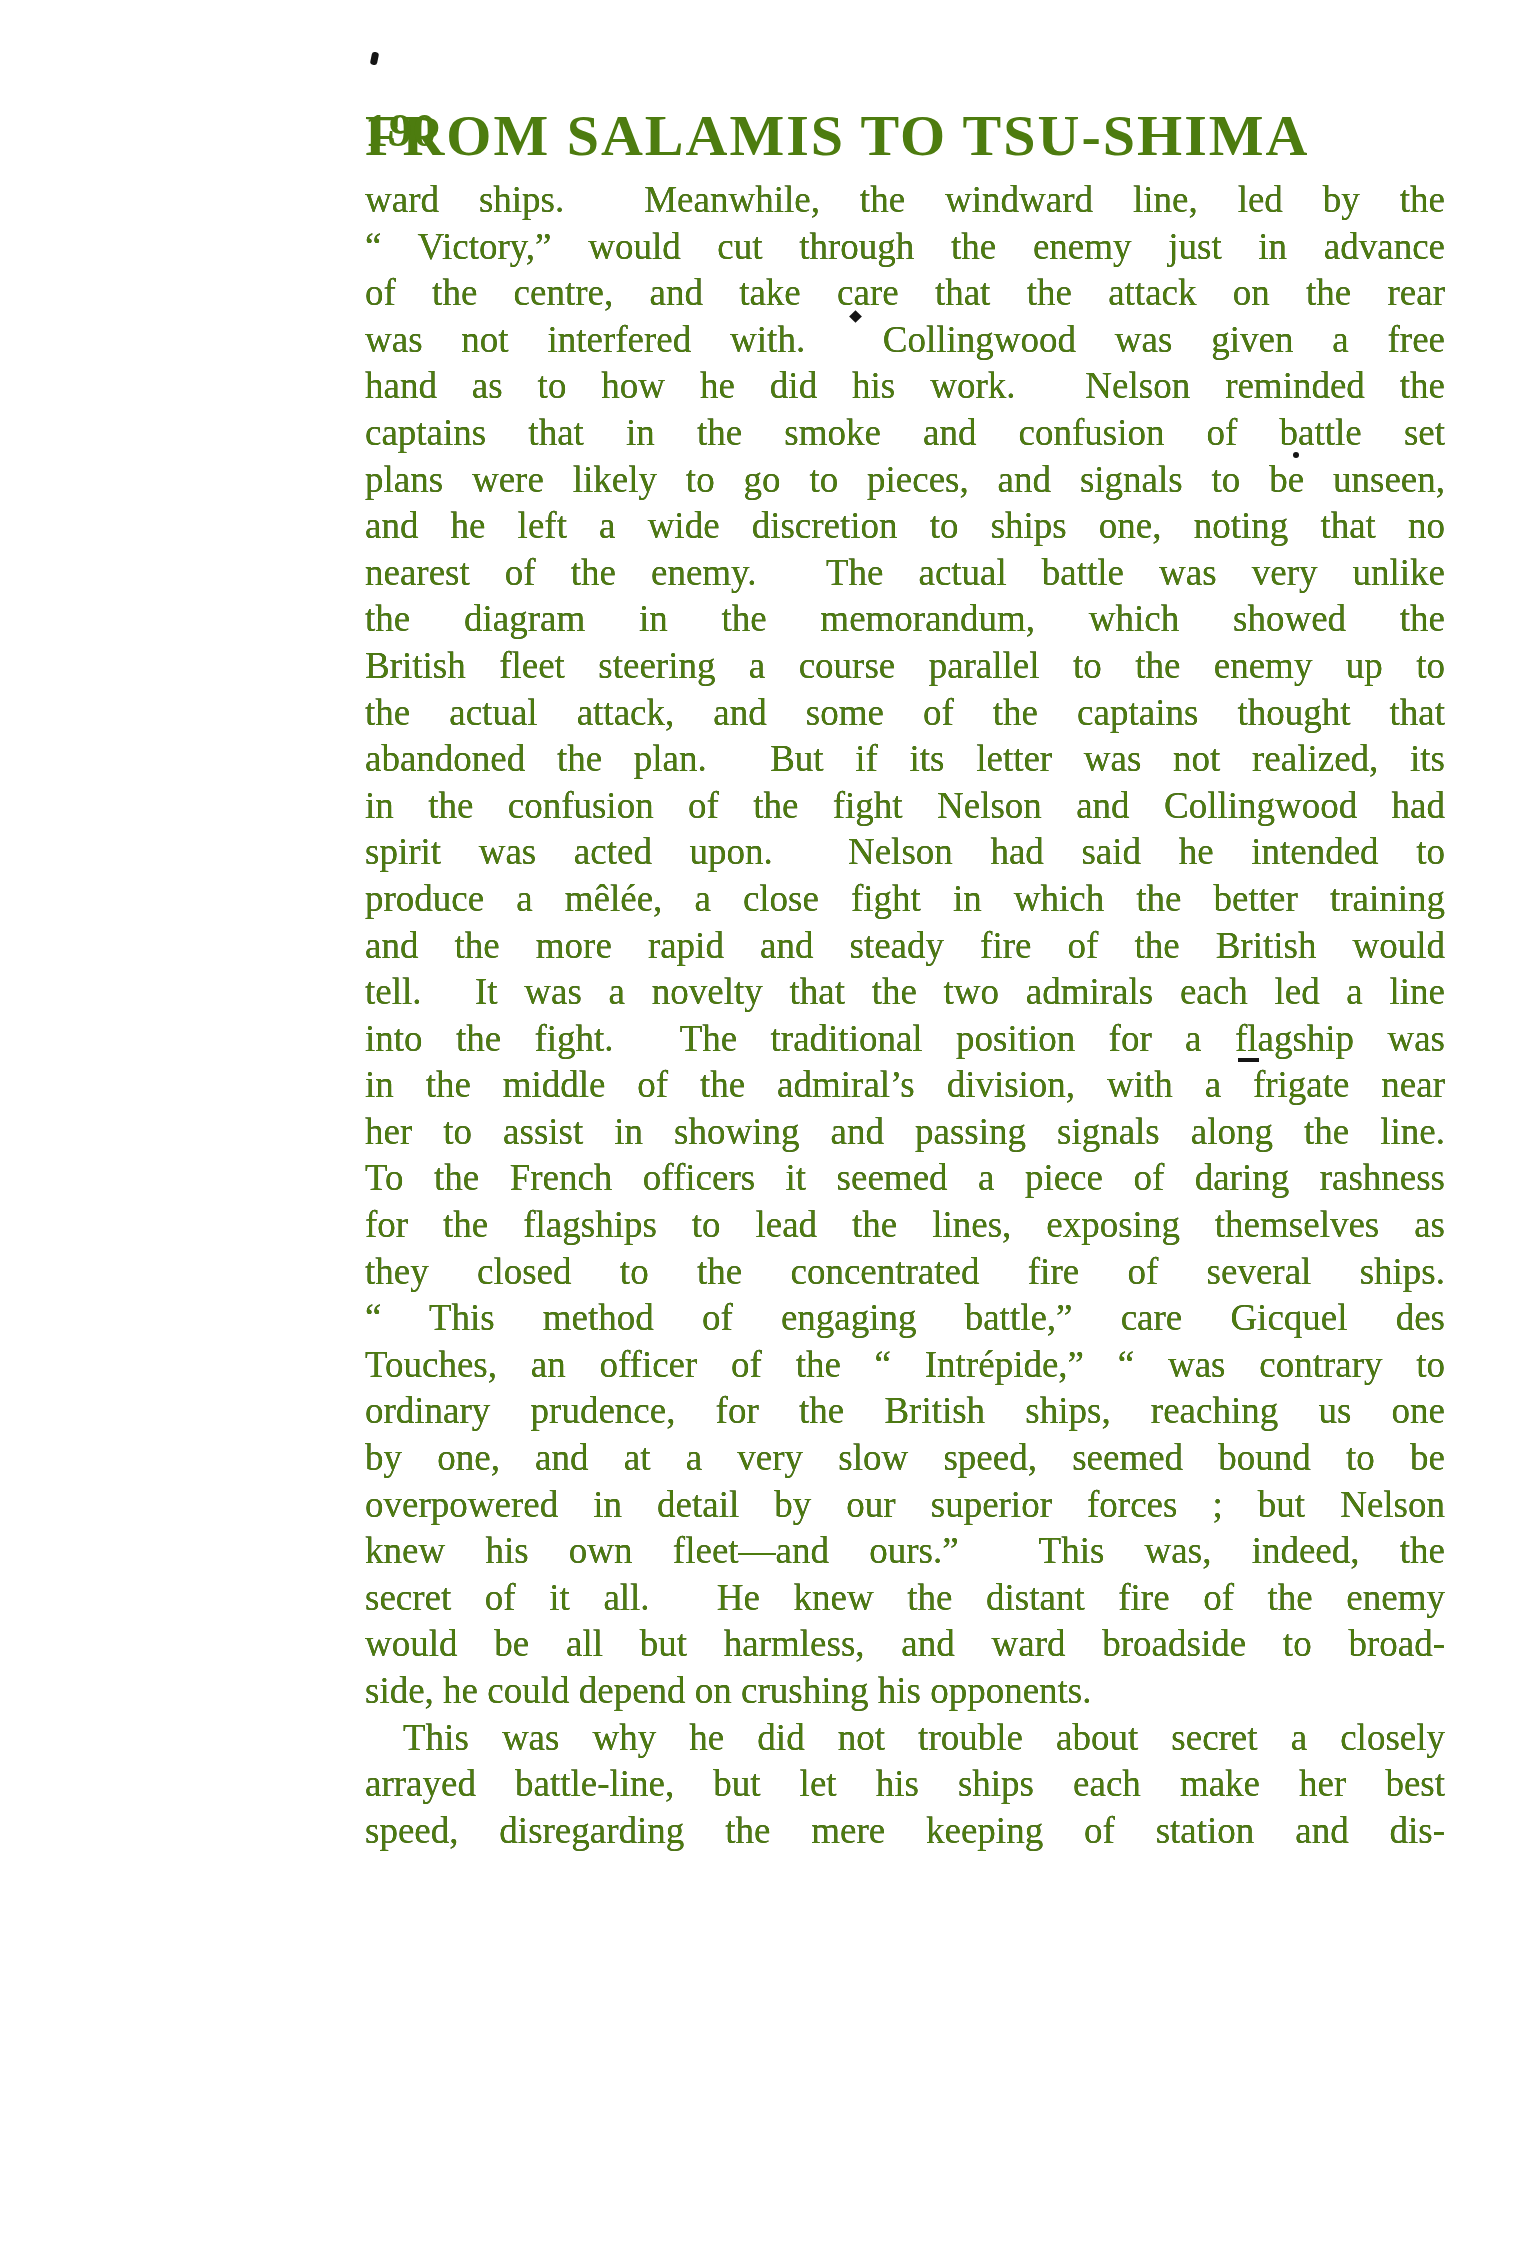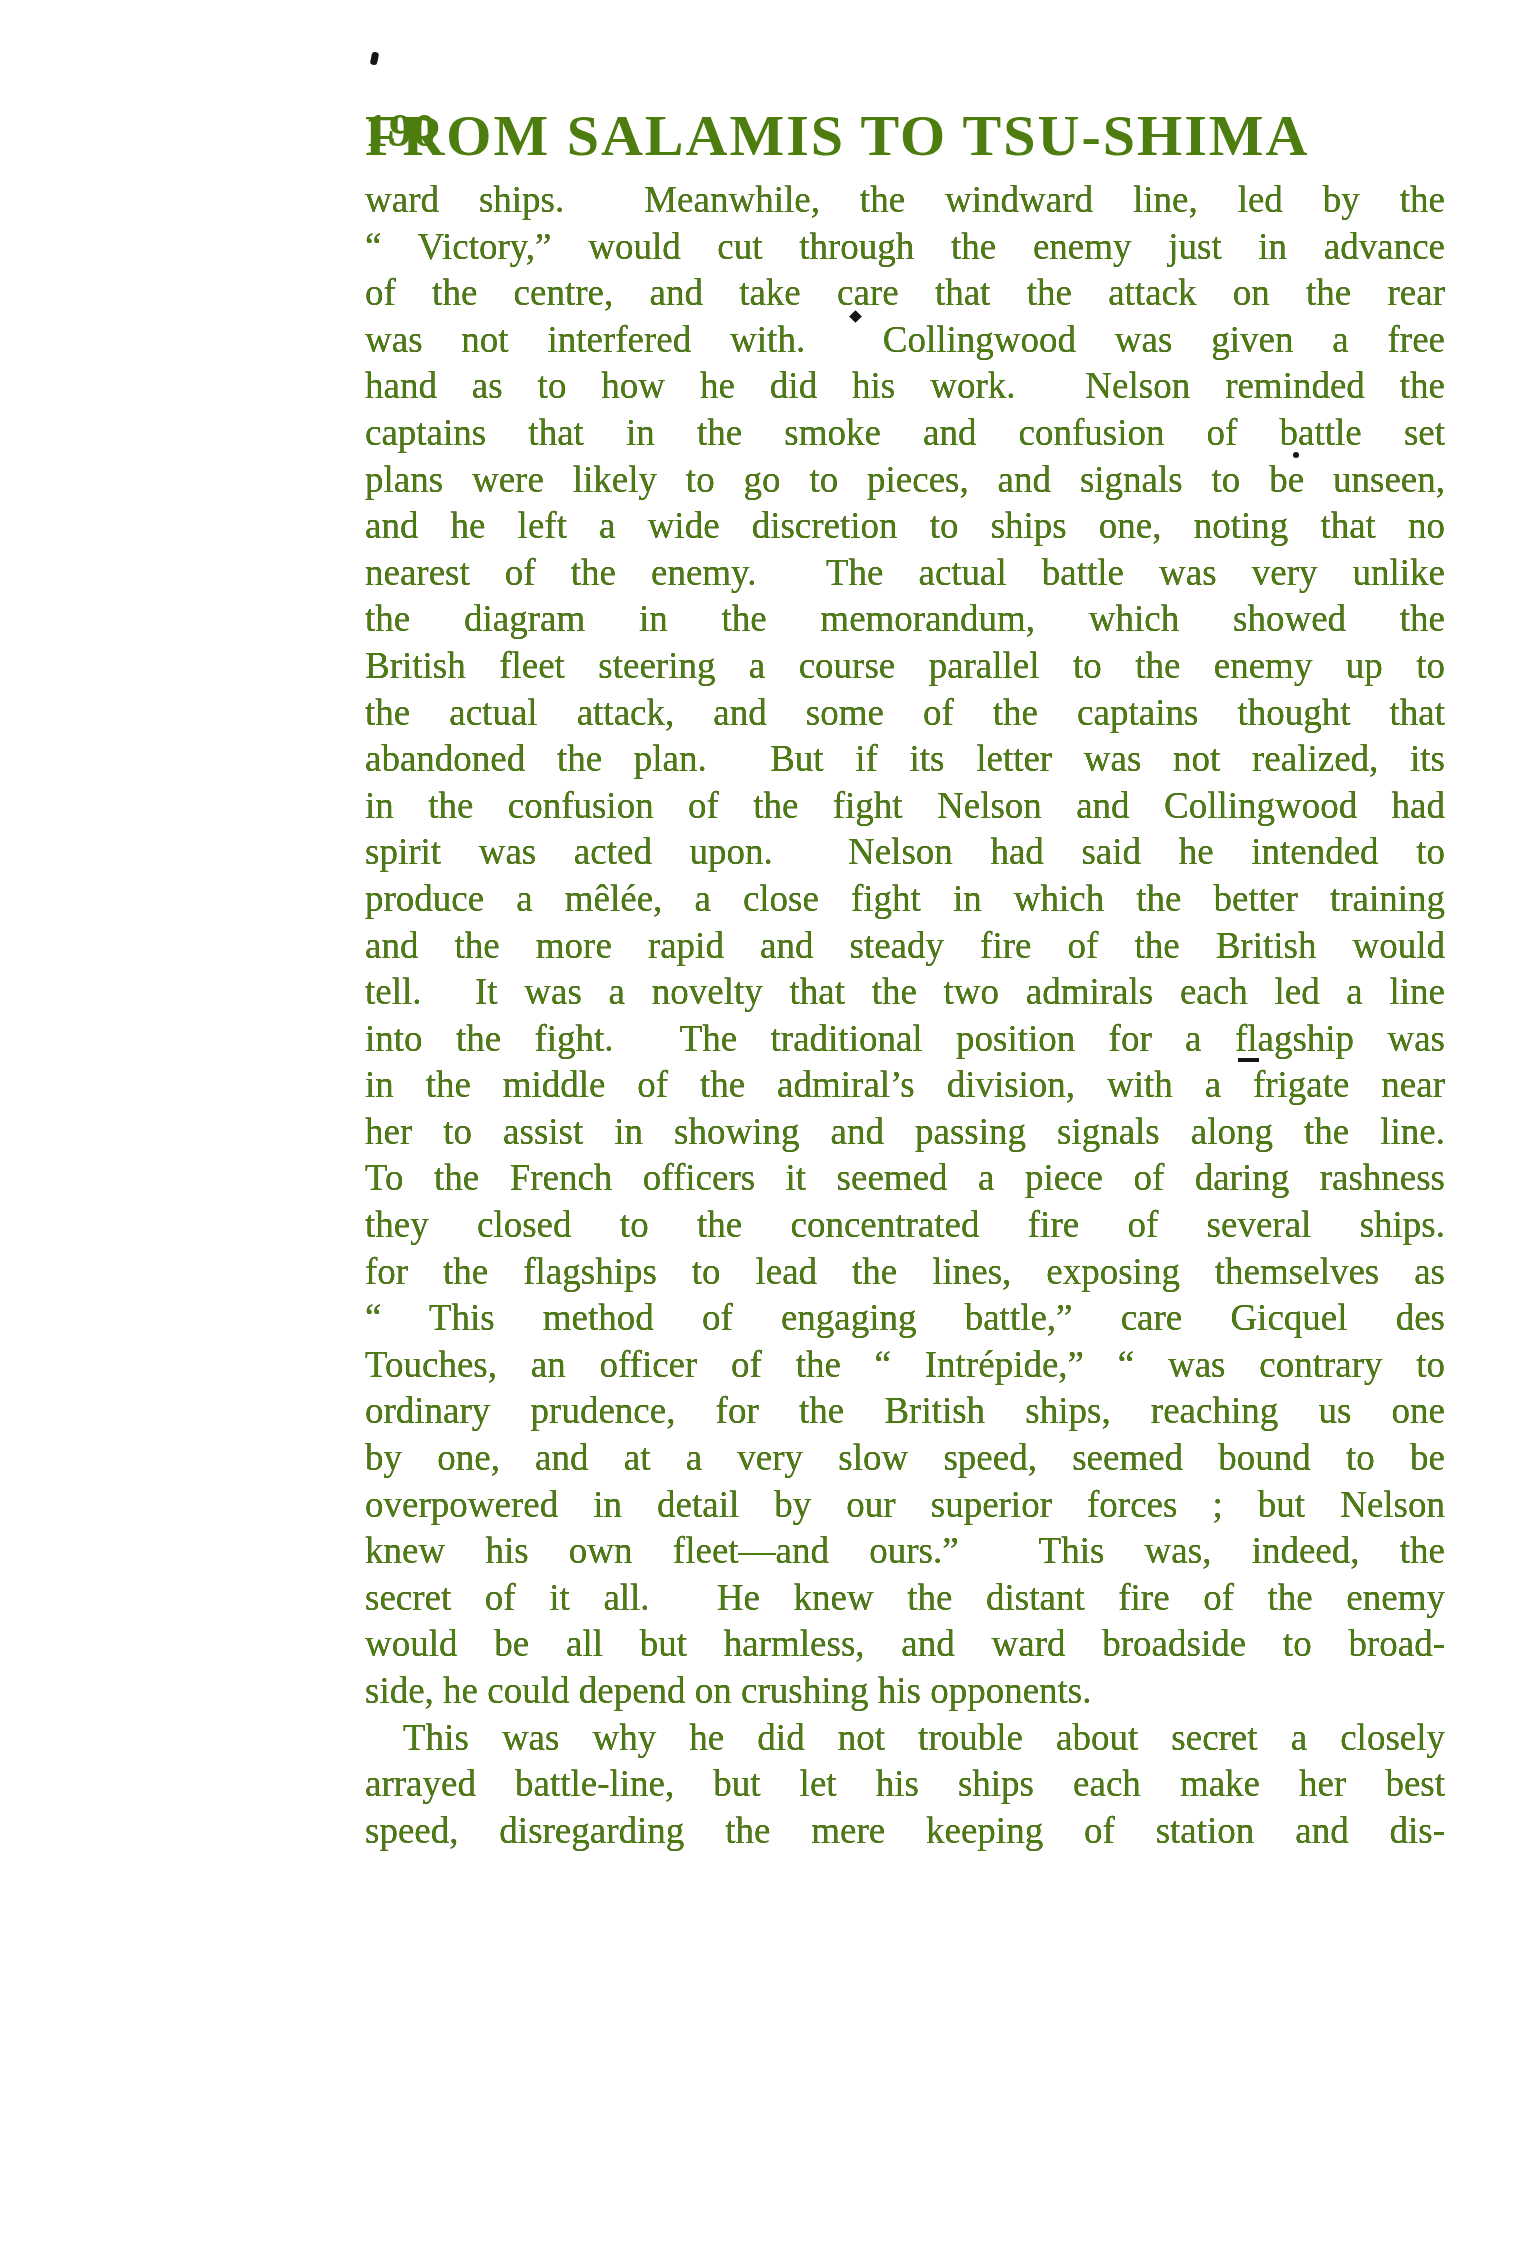--- a/index.html
+++ b/index.html
@@ -82,22 +82,22 @@
       <div class="line">abandoned the plan.  But if its letter was not realized, its</div>
       <div class="line">in the confusion of the fight Nelson and Collingwood had</div>
       <div class="line">spirit was acted upon.  Nelson had said he intended to</div>
       <div class="line">produce a mêlée, a close fight in which the better training</div>
       <div class="line">and the more rapid and steady fire of the British would</div>
       <div class="line">tell.  It was a novelty that the two admirals each led a line</div>
       <div class="line">into the fight.  The traditional position for a flagship was</div>
       <div class="line">in the middle of the admiral’s division, with a frigate near</div>
       <div class="line">her to assist in showing and passing signals along the line.</div>
       <div class="line">To the French officers it seemed a piece of daring rashness</div>
+      <div class="line">for the flagships to lead the lines, exposing themselves as</div>
       <div class="line">they closed to the concentrated fire of several ships.</div>
-      <div class="line">for the flagships to lead the lines, exposing themselves as</div>
       <div class="line">“ This method of engaging battle,” care Gicquel des</div>
       <div class="line">Touches, an officer of the “ Intrépide,” “ was contrary to</div>
       <div class="line">ordinary prudence, for the British ships, reaching us one</div>
       <div class="line">by one, and at a very slow speed, seemed bound to be</div>
       <div class="line">overpowered in detail by our superior forces ; but Nelson</div>
       <div class="line">knew his own fleet—and ours.”  This was, indeed, the</div>
       <div class="line">secret of it all.  He knew the distant fire of the enemy</div>
       <div class="line">would be all but harmless, and ward broadside to broad-</div>
       <div class="line endline">side, he could depend on crushing his opponents.</div>
       <div class="line indent">This was why he did not trouble about secret a closely</div>

